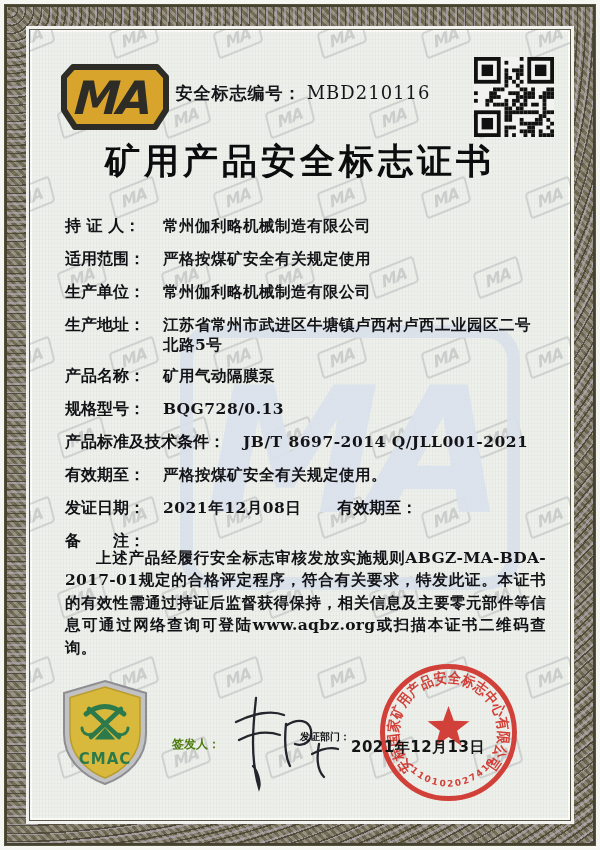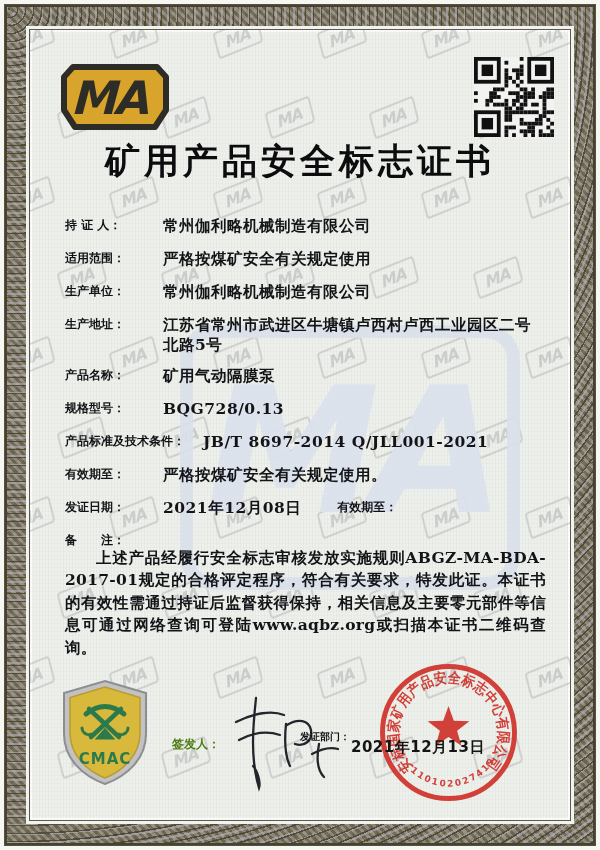--- a/index.html
+++ b/index.html
@@ -43,21 +43,21 @@
   .cert-no .cl { font-size:17px; font-weight:bold; color:#16161a; letter-spacing:1px; }
   .cert-no .cv { font-family:"DejaVu Serif",serif; font-size:18px; color:#16161a; letter-spacing:1px; }
   #qr { position:absolute; left:444px; top:27px; }
 
   .title { position:absolute; left:0; right:0; top:108px; text-align:center;
     font-family:"DejaVu Serif",serif; font-size:35px; font-weight:900; color:#0c0c0e; letter-spacing:4px; }
 
   
   .fields { position:absolute; left:35px; right:26px; top:185px; }
   .row { display:flex; align-items:flex-start; margin-bottom:12px; line-height:21px; }
-  .lbl { flex:0 0 auto; min-width:92px; font-size:12px; font-weight:bold; color:#121216; margin-right:6px; white-space:nowrap; }
+  .lbl { flex:0 0 auto; min-width:92px; font-size:16px; font-weight:bold; color:#121216; margin-right:6px; white-space:nowrap; }
   .val { font-family:"DejaVu Serif",serif; font-weight:700; font-size:15.5px; color:#141418; letter-spacing:.5px; line-height:20px; padding-top:1px; }
   .row.wide .lbl { min-width:auto; margin-right:18px; }
   .row.addr { margin-bottom:10px; }
   .row.dates .val { margin-right:36px; }
   .row.dates .lbl2 { min-width:auto; margin-right:10px; }
 
   .statement { position:absolute; left:35px; right:24px; top:517px;
     font-family:"DejaVu Serif",serif; font-weight:700; font-size:15.5px; color:#141418;
     line-height:1.45; letter-spacing:.3px; text-align:justify; text-indent:2em; }
 
@@ -136,20 +136,24 @@
       <span>MA</span>
     </div>
 
     <div class="content">
 
       <svg class="ma-logo" width="114" height="74" viewBox="0 0 114 74">
         <path d="M15,7 L99,7 L108,17 L108,50 L97,67 L17,67 L6,50 L6,17 Z" fill="#d8a42b" stroke="#2e2c26" stroke-width="6" stroke-linejoin="round"></path>
         <text x="57" y="54" text-anchor="middle" font-size="46" font-weight="900" font-style="italic" letter-spacing="-3" fill="#2e2c26" transform="skewX(-4)">MA</text>
       </svg>
 
+      <div class="cert-no">
+        <span class="cl">安全标志编号：</span>
+        <span class="cv">MBD210116</span>
+      </div>
 
       <svg id="qr" width="80" height="80" viewBox="0 0 84 84">
           <rect x="0" y="0" width="84" height="84" fill="#f2f3f0"></rect>
           <rect x="48" y="0" width="4" height="4" fill="#111"></rect>
           <rect x="32" y="4" width="4" height="4" fill="#111"></rect>
           <rect x="48" y="8" width="4" height="4" fill="#111"></rect>
           <rect x="32" y="12" width="4" height="4" fill="#111"></rect>
           <rect x="40" y="12" width="4" height="4" fill="#111"></rect>
           <rect x="44" y="12" width="4" height="4" fill="#111"></rect>
           <rect x="48" y="12" width="4" height="4" fill="#111"></rect>

